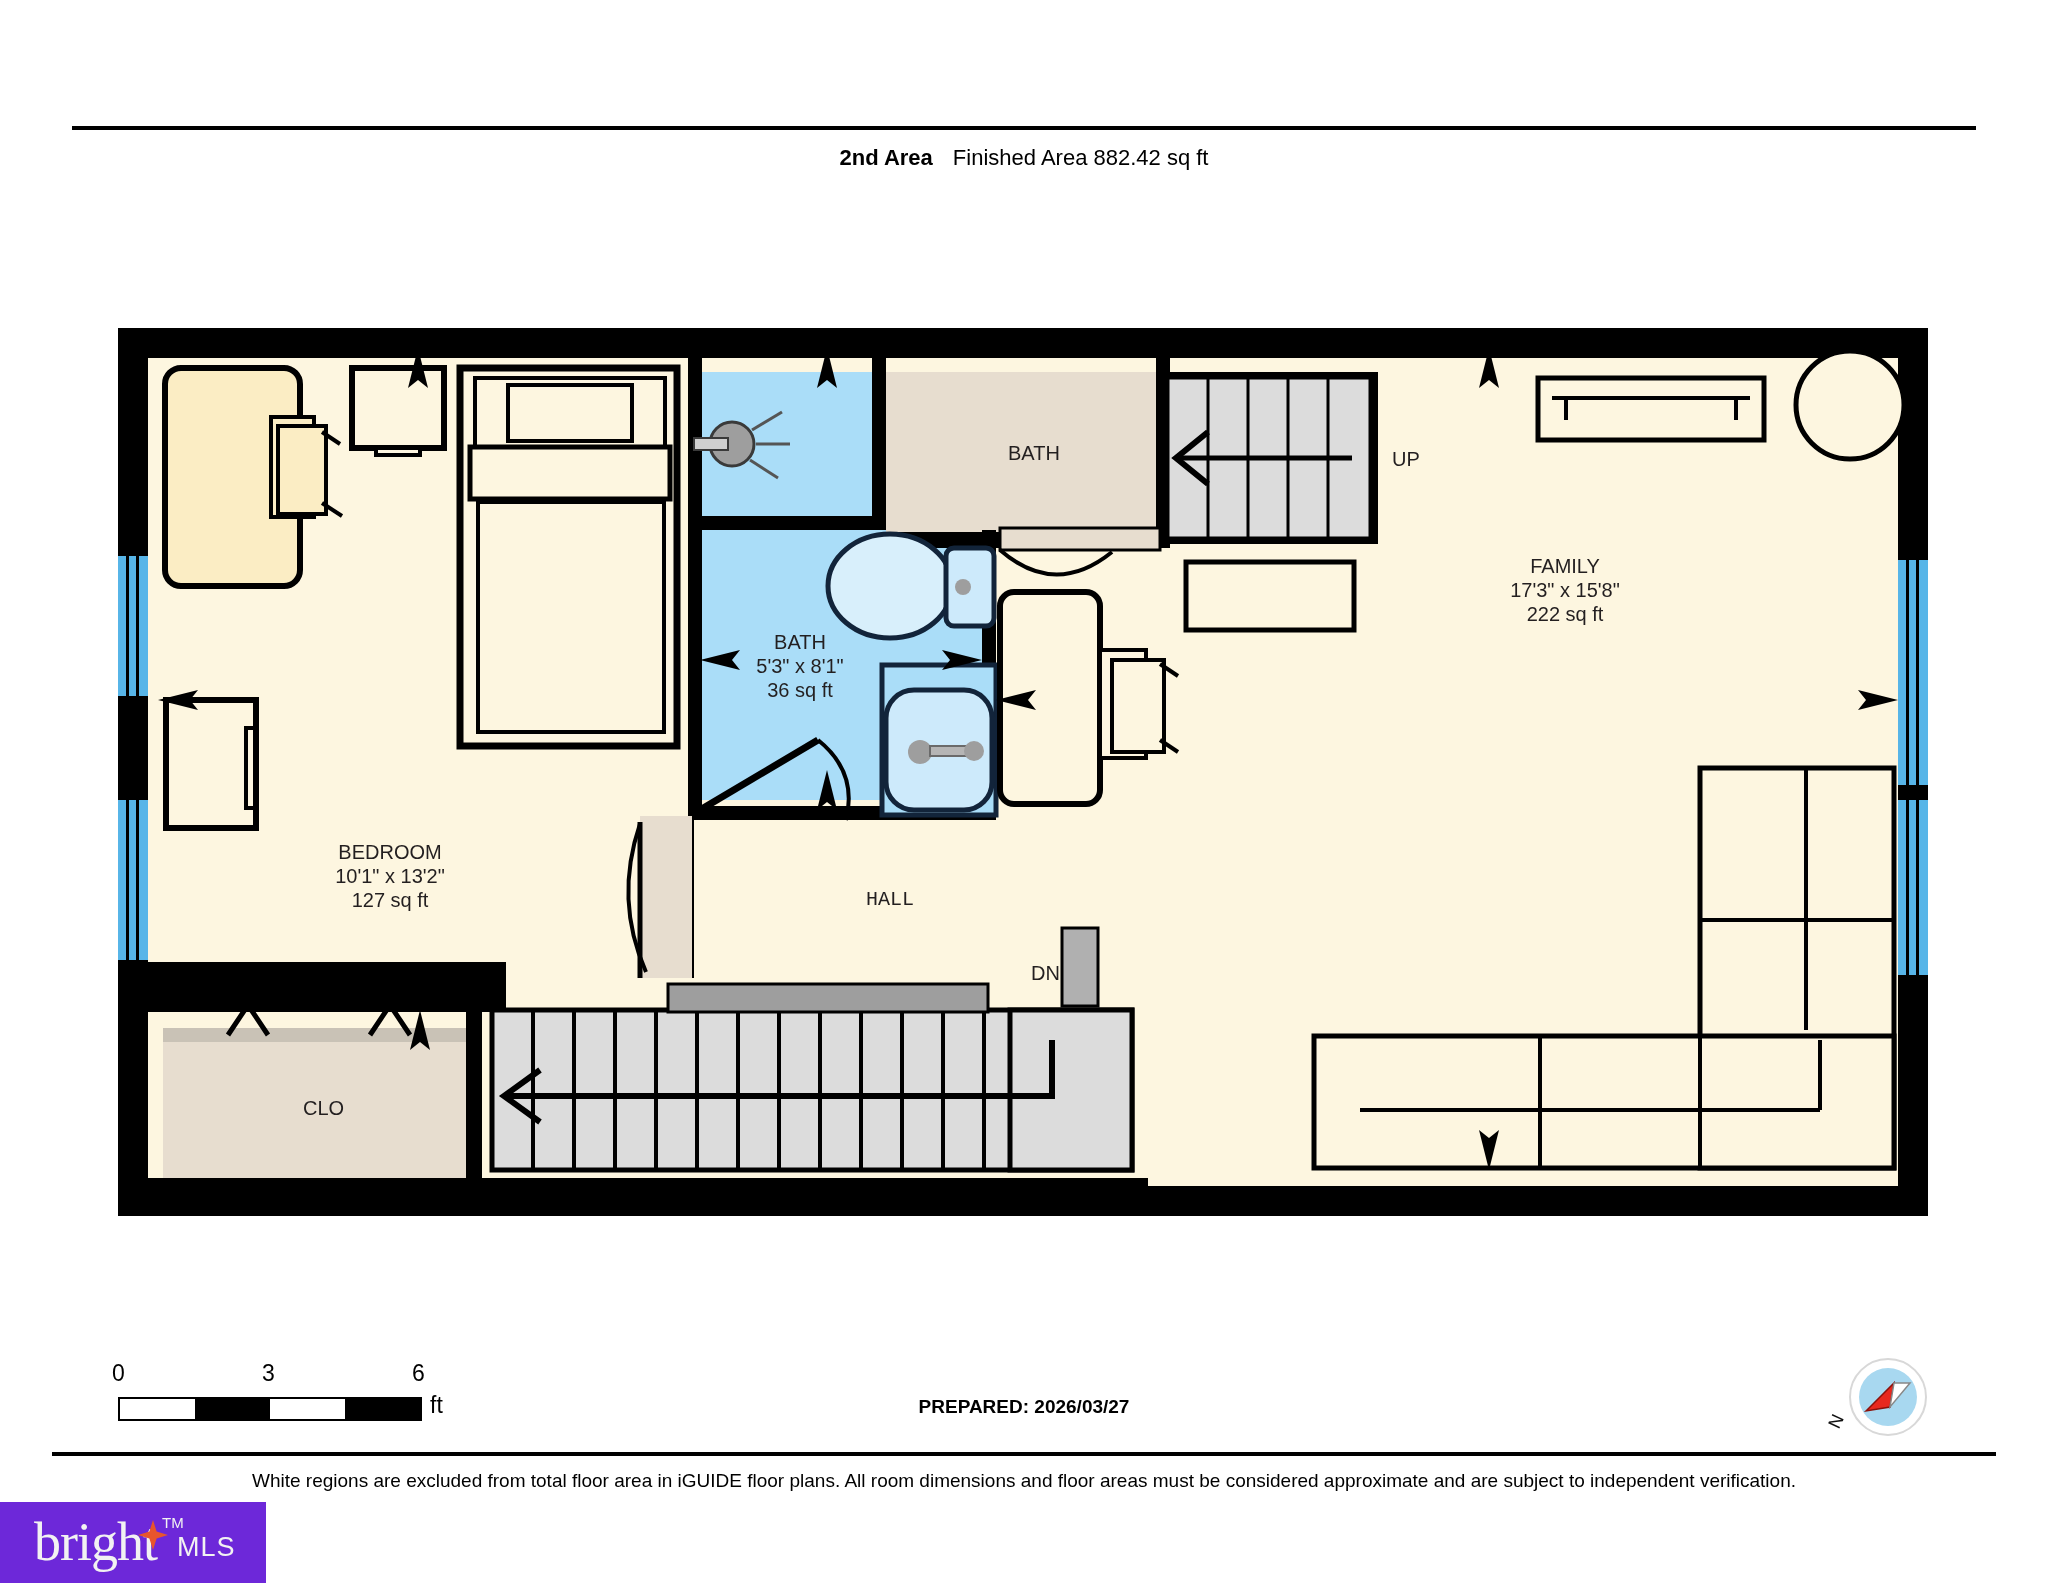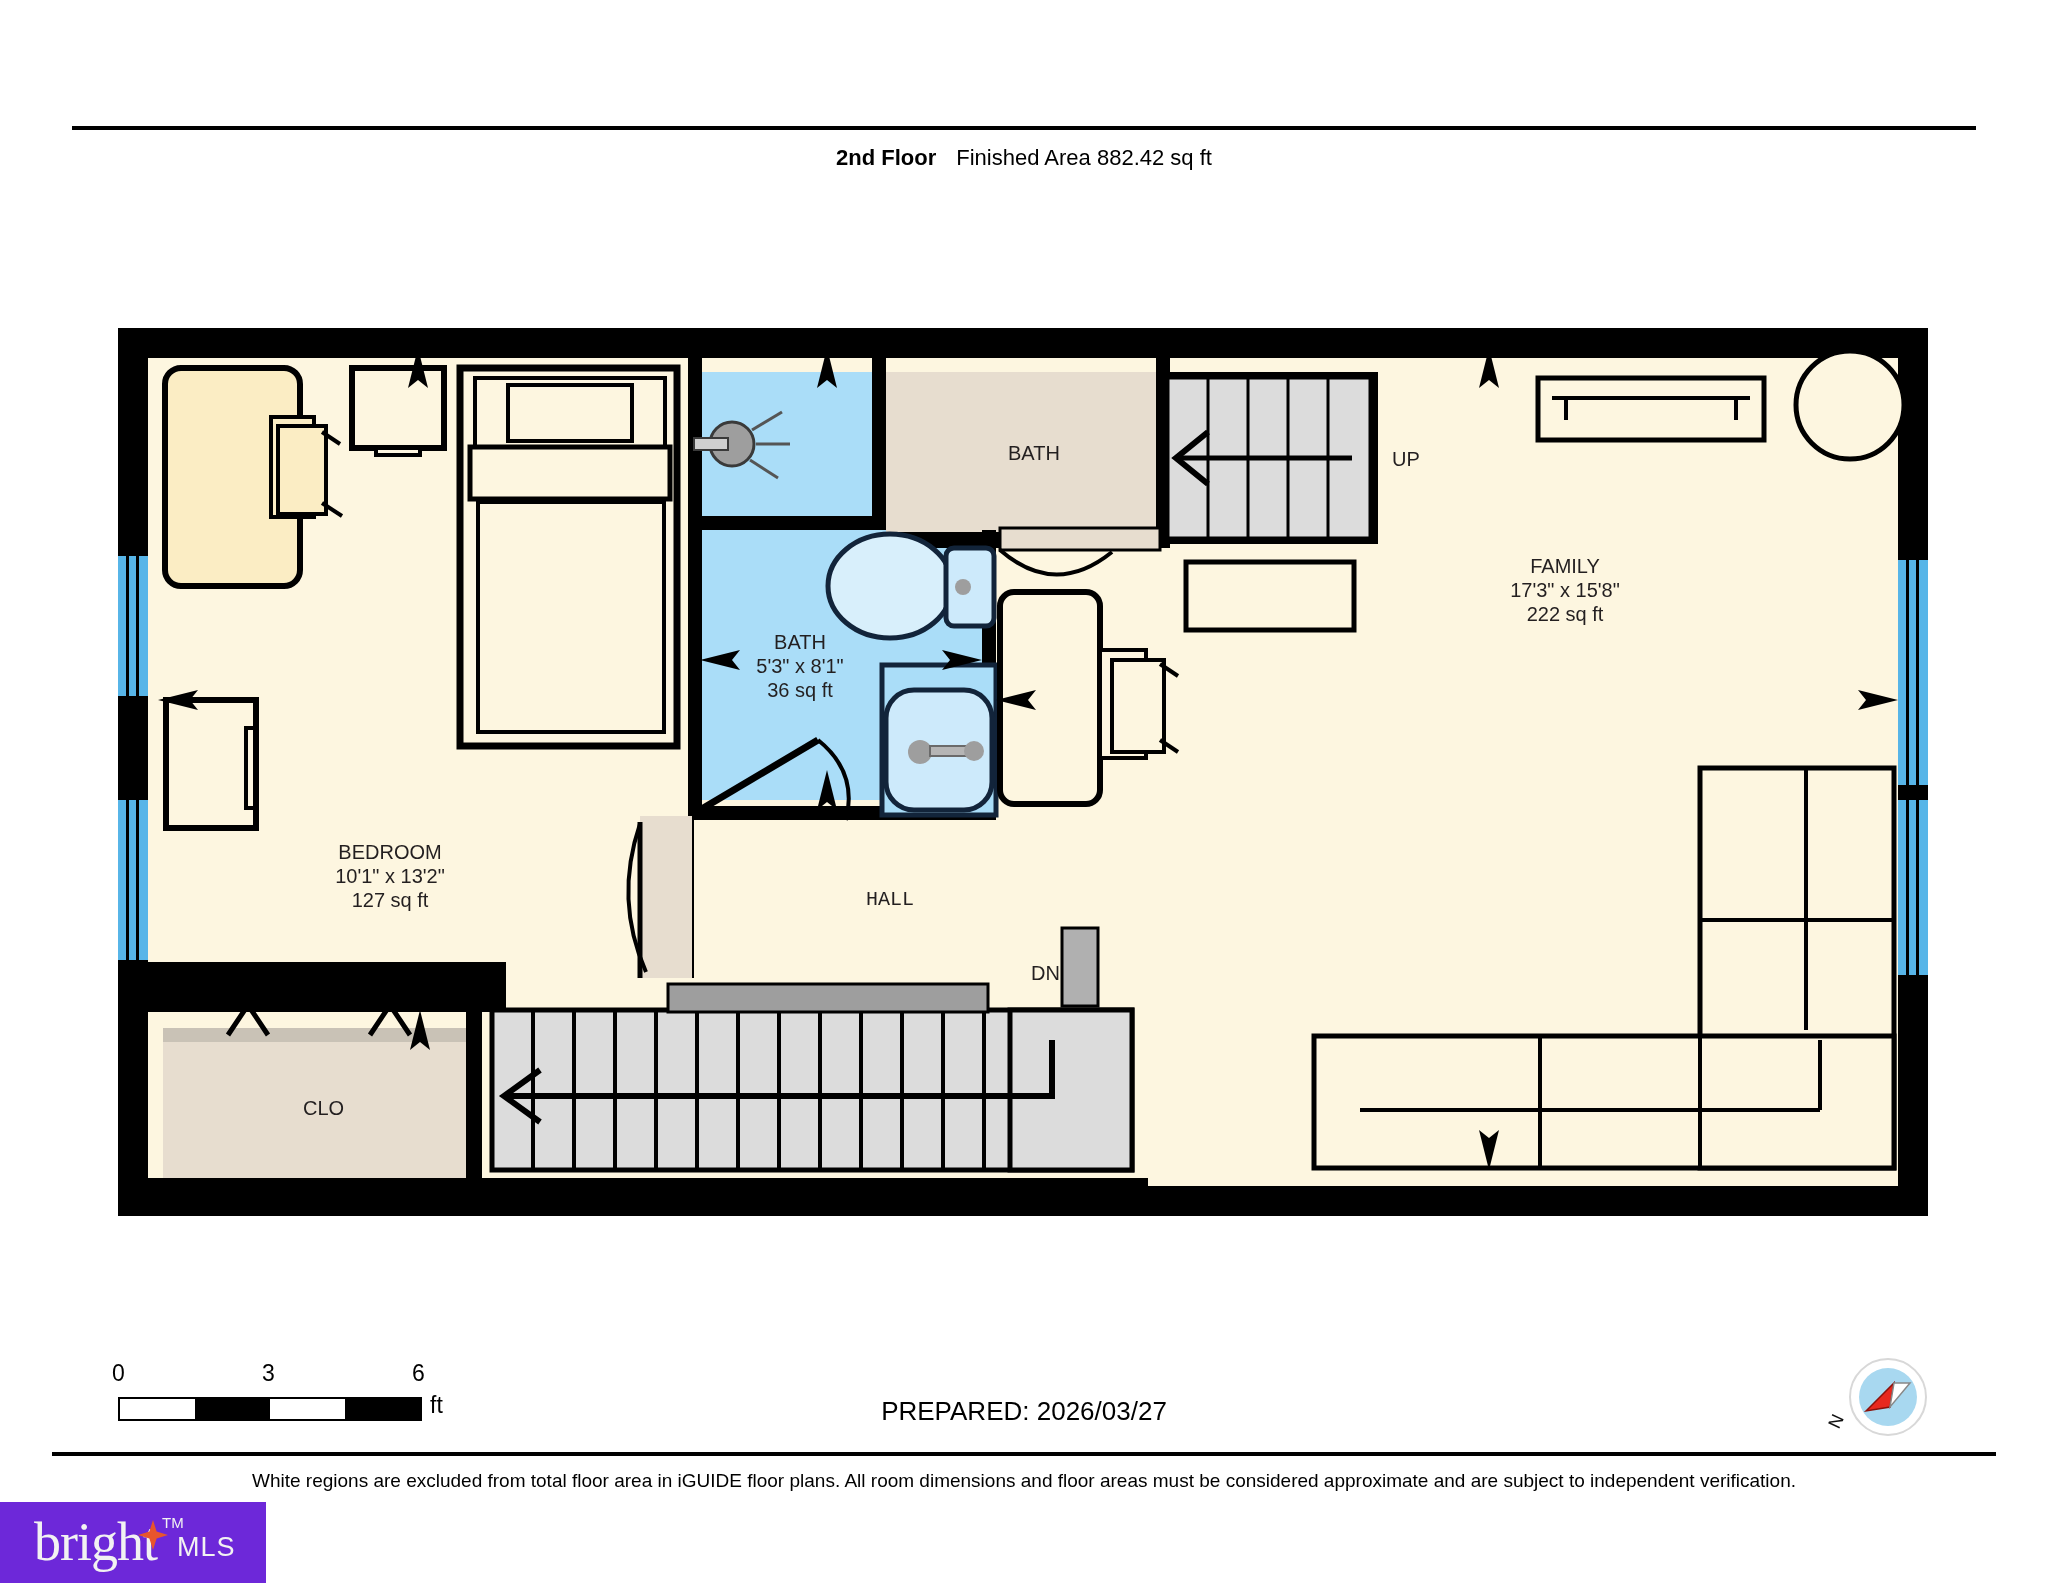--- a/index.html
+++ b/index.html
@@ -24,21 +24,21 @@
             border:2px solid #000;display:flex;}
   #scalebar div{flex:1;height:100%;}
   .sb-w{background:#fff;}
   .sb-b{background:#000;}
   .sb-num{position:absolute;font-size:23px;top:1360px;}
   #sb0{left:112px;}
   #sb3{left:262px;}
   #sb6{left:412px;}
   #sbft{position:absolute;left:430px;top:1392px;font-size:23px;}
 
-  #prepared{position:absolute;left:0;right:0;top:1396px;text-align:center;font-size:26px;}
+  #prepared{position:absolute;left:0;right:0;top:1396px;text-align:center;font-size:19px;font-weight:bold;}
 
   #footer-rule{position:absolute;left:52px;right:52px;top:1452px;height:4px;background:#000;}
   #disclaimer{position:absolute;left:0;right:0;top:1470px;text-align:center;font-size:19px;}
 
   
   #compass{position:absolute;left:1846px;top:1355px;width:84px;height:84px;}
   #compass .nlab{position:absolute;left:-16px;top:56px;font-size:18px;
                  transform:rotate(-65deg);color:#111;}
 
   
@@ -56,21 +56,21 @@
   .rlabel .nm{font-size:20px;}
   .slabel{position:absolute;font-size:20px;color:#231f20;white-space:nowrap;}
 </style>
 </head>
 <body>
 
 <div class="page">
 
   <div id="title-rule"></div>
   <div id="subtitle">
-    <span class="fl">2nd Floor</span><span class="ar">Finished Area 882.42 sq ft</span>
+    <span class="fl">2nd Area</span><span class="ar">Finished Area 882.42 sq ft</span>
   </div>
 
   <svg id="plan" viewBox="0 0 2048 1583" xmlns="http://www.w3.org/2000/svg">
 
     <rect x="118" y="328" width="1810" height="888" fill="#000"></rect>
     <rect x="148" y="358" width="1750" height="828" fill="#fdf6e0"></rect>
 
     <rect x="148" y="358" width="540" height="820" fill="#fdf6e0"></rect>
 
     <rect x="700" y="372" width="172" height="150" fill="#aaddf8"></rect>

